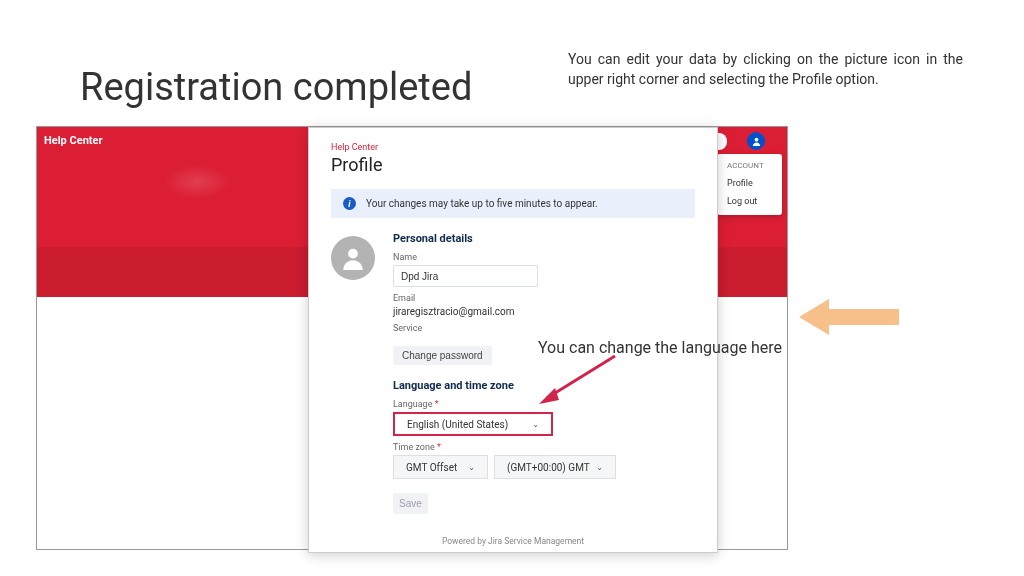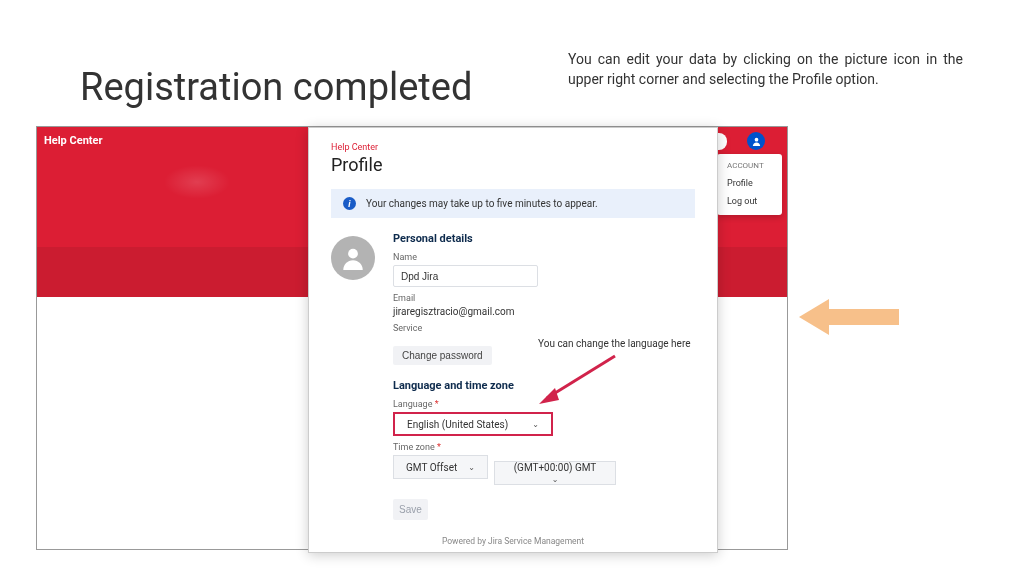--- a/index.html
+++ b/index.html
@@ -35,30 +35,30 @@
     .fields { flex:1; font-size:10px; color:#555; }
     .sec-h { font-size:11px; font-weight:700; color:#0e2b4d; margin-bottom:7px; }
     .lbl { font-size:9px; color:#666; margin-top:6px; margin-bottom:3px; display:block; }
     .lbl .req { color:#d33; }
     .inp { width:145px; height:22px; border:1px solid #dcdfe4; border-radius:2px; padding:0 7px; font-size:10px; background:#fff; color:#333; }
     .static-val { font-size:10px; color:#333; }
     .btn-link { display:inline-block; background:#f1f2f5; border-radius:2px; padding:4px 9px; font-size:10px; color:#444; cursor:pointer; border:none; margin-top:10px; }
     .sel { height:24px; border:1px solid #dcdfe4; border-radius:0; background:#f5f6f8; padding:0 12px; font-size:10px; color:#333; display:inline-flex; align-items:center; justify-content:space-between; cursor:pointer; }
     .sel.lang { width:160px; border:2px solid #d1234b; background:#fff; }
     .sel.gmt1 { width:95px; }
-    .sel.gmt2 { width:122px; margin-left:6px;flex-direction:column; }
+    .sel.gmt2 { width:122px; margin-left:6px; }
     .caret { font-size:8px; color:#555; }
     .tz-row { margin-top:2px; }
     .save-btn { margin-top:14px; background:#f1f2f5; color:#9aa0ab; border:none; border-radius:2px; padding:5px 6px; font-size:10px; }
     .footer-line { position:absolute; left:0; right:0; bottom:6px; text-align:center; font-size:8.5px; color:#888; }
 
     .arrow-big { position:absolute; left:762px; top:170px; width:100px; height:40px; pointer-events:none; }
     .arrow-big svg { width:100%; height:100%; }
 
-    .note-lang { position:absolute; left:538px; top:338px; font-size:10px; color:#333; }
+    .note-lang { position:absolute; left:538px; top:338px; font-size:16px; color:#333; }
     .arrow-lang { position:absolute; left:535px; top:352px; width:100px; height:56px; pointer-events:none; }
     .arrow-lang svg { width:100%; height:100%; }
     .sec2 { margin-top:14px; }
   </style>
 </head>
 <body>
 
 <div class="slide-title">Registration completed</div>
 <div class="slide-desc">You can edit your data by clicking on the picture icon in the upper right corner and selecting the Profile option.</div>
 

